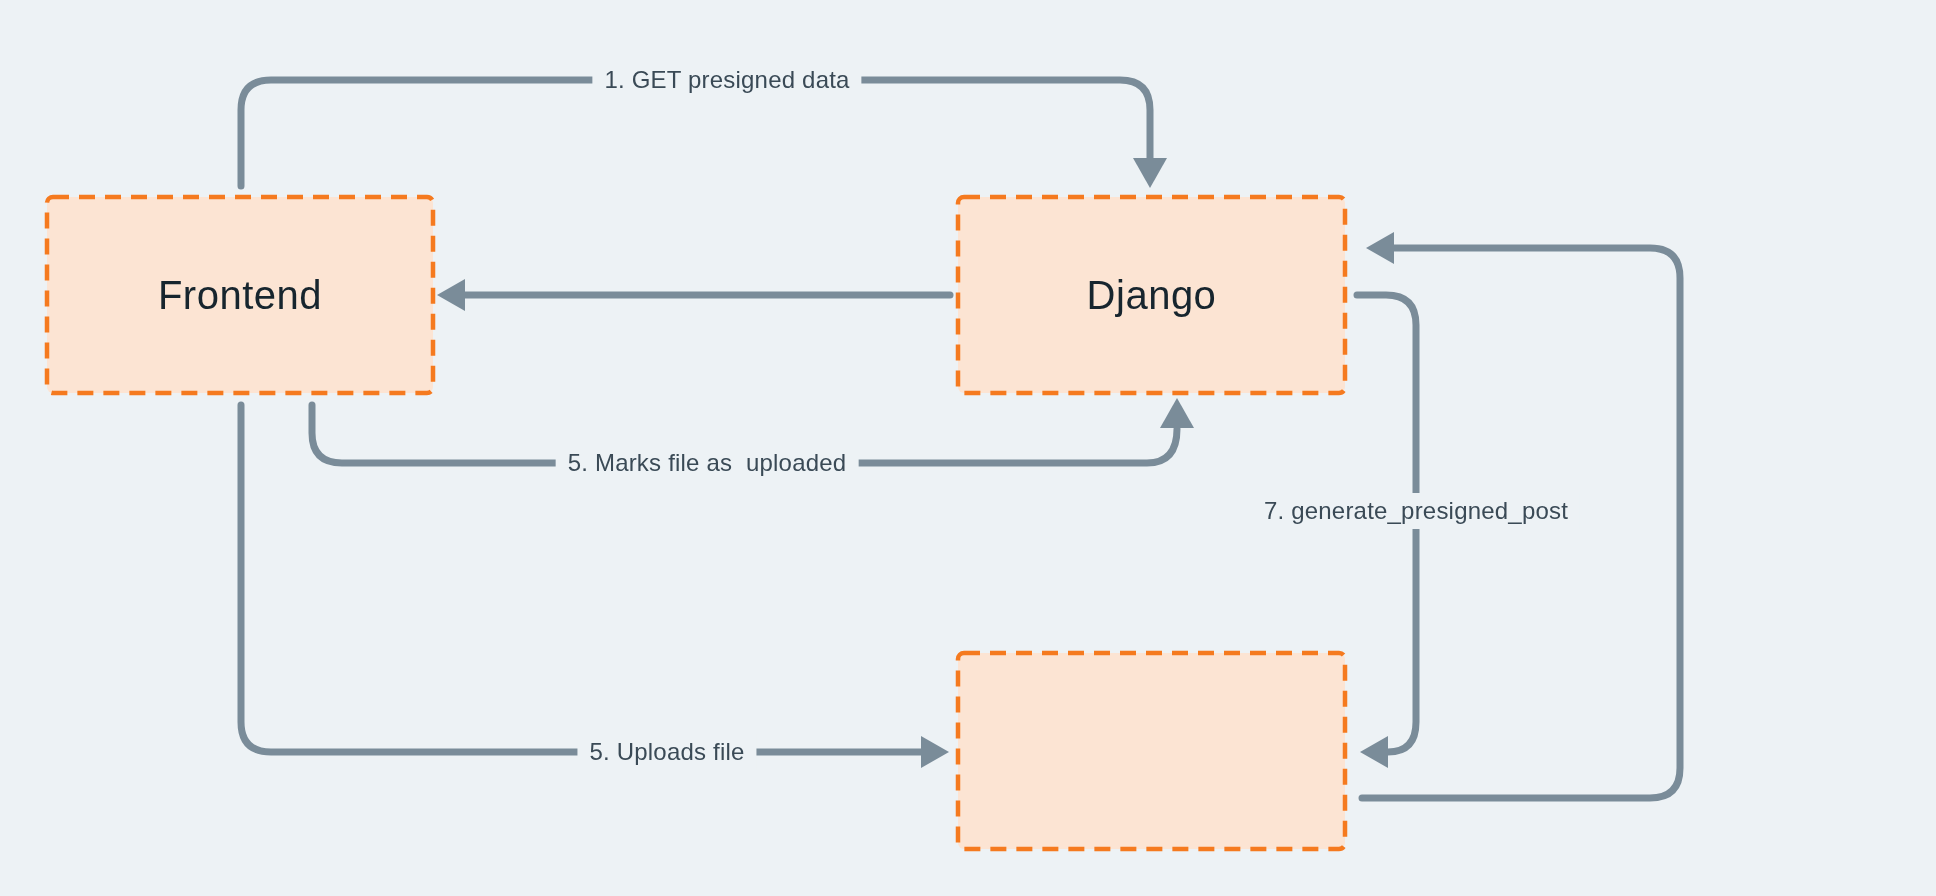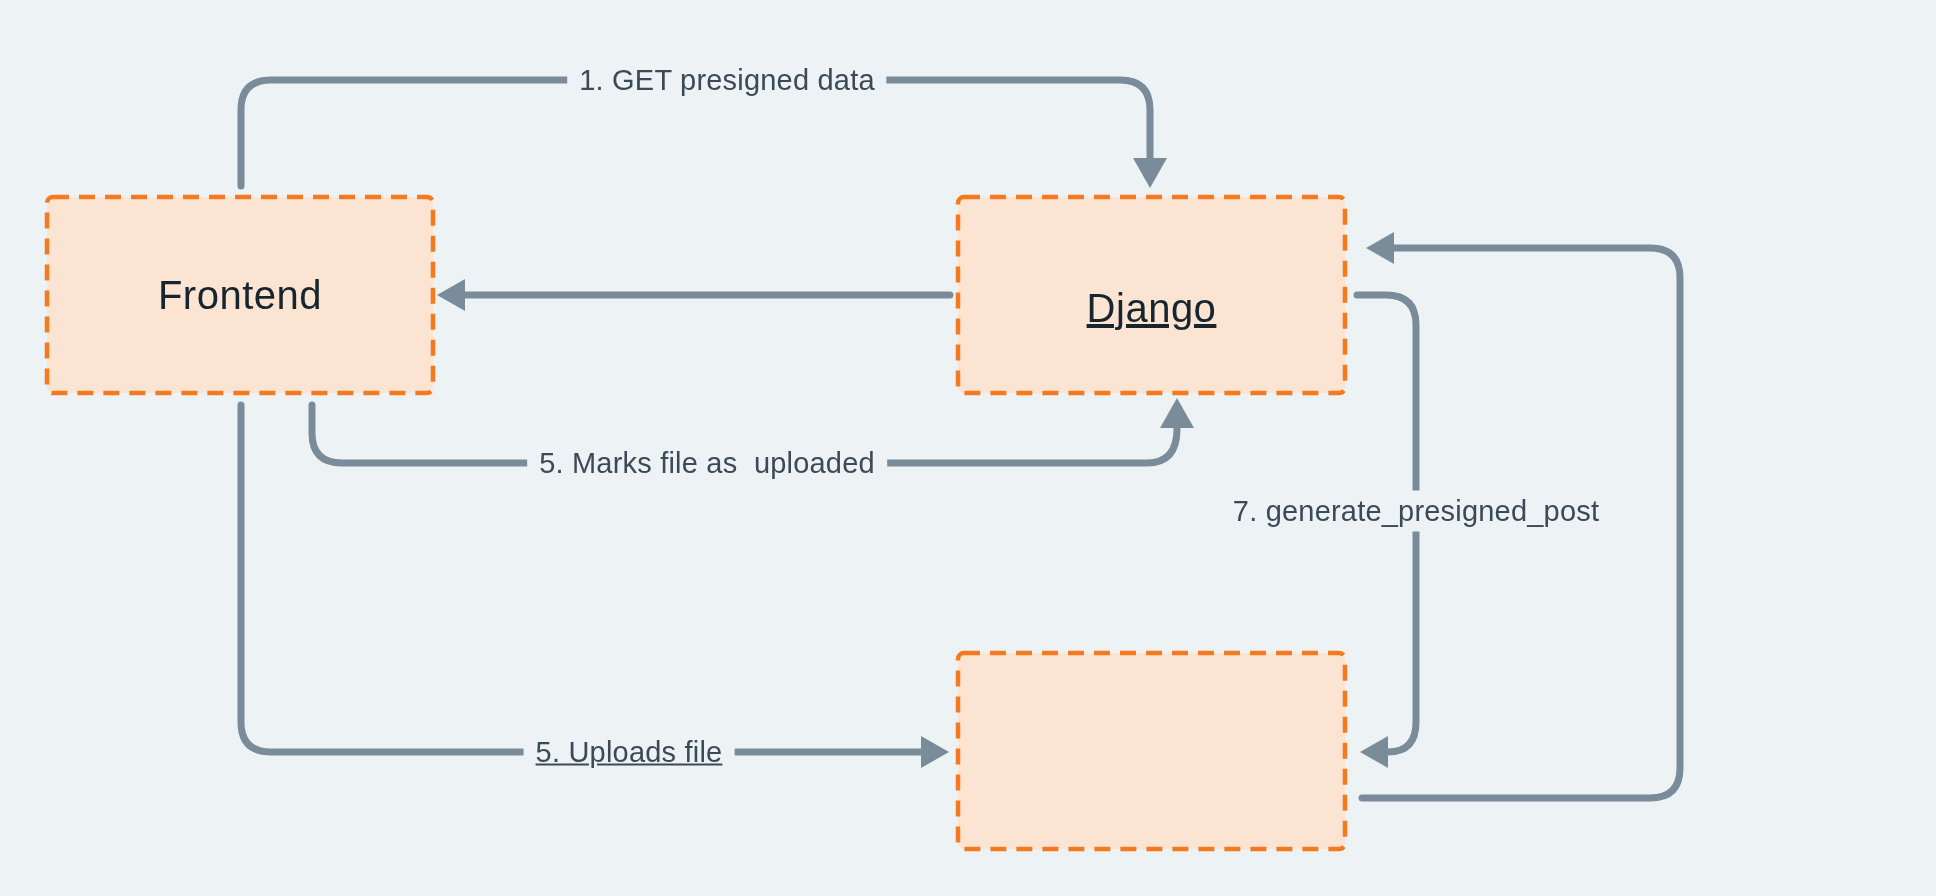--- a/index.html
+++ b/index.html
@@ -28,21 +28,21 @@
     display:flex;align-items:center;justify-content:center;
     font-size:40px;
     color:var(--node-text);
     letter-spacing:.5px;
   }
   .edge-label{
     position:absolute;
     transform:translate(-50%,-50%);
     background:var(--bg);
     padding:4px 12px;
-    font-size:29px;
+    font-size:24px;
     color:var(--edge-text);
     white-space:pre;
     letter-spacing:.2px;
   }
 </style>
 </head>
 <body>
 
 <div class="diagram">
 
@@ -65,20 +65,20 @@
       <path d="M 1133 158 L 1167 158 L 1150 188 Z"></path>
       <path d="M 1388 736 L 1388 768 L 1360 752 Z"></path>
       <path d="M 1394 232 L 1394 264 L 1366 248 Z"></path>
       <path d="M 465 279 L 465 311 L 437 295 Z"></path>
       <path d="M 921 736 L 921 768 L 949 752 Z"></path>
       <path d="M 1160 428 L 1194 428 L 1177 398 Z"></path>
     </g>
   </svg>
 
   <div class="node-label" style="left:47px;top:197px;width:386px;height:196px;">Frontend</div>
-  <div class="node-label" style="left:958px;top:210px;width:387px;height:196px;text-decoration:underline;">Django</div>
+  <div class="node-label" style="left:958px;top:197px;width:387px;height:196px;">Django</div>
 
   <div class="edge-label" style="left:727px;top:80px;">1. GET presigned data</div>
   <div class="edge-label" style="left:1416px;top:511px;">7. generate_presigned_post</div>
-  <div class="edge-label" style="left:629px;top:752px;text-decoration:underline;">5. Uploads file</div>
+  <div class="edge-label" style="left:667px;top:752px;">5. Uploads file</div>
   <div class="edge-label" style="left:707px;top:463px;">5. Marks file as  uploaded</div>
 
 </div>
 
 </body></html>

